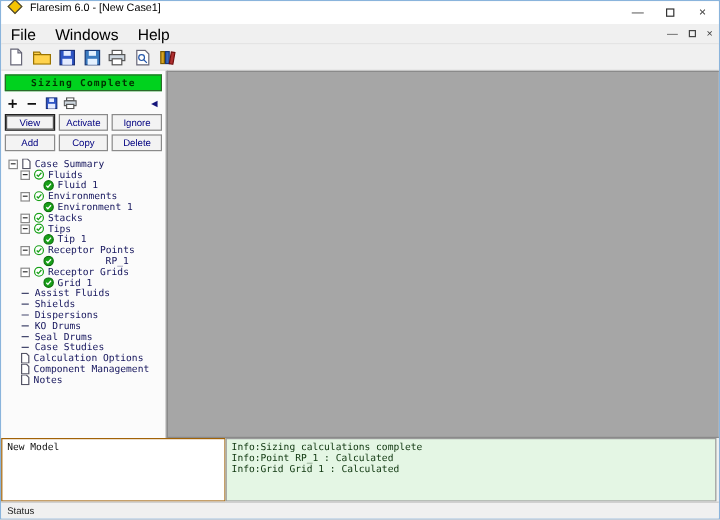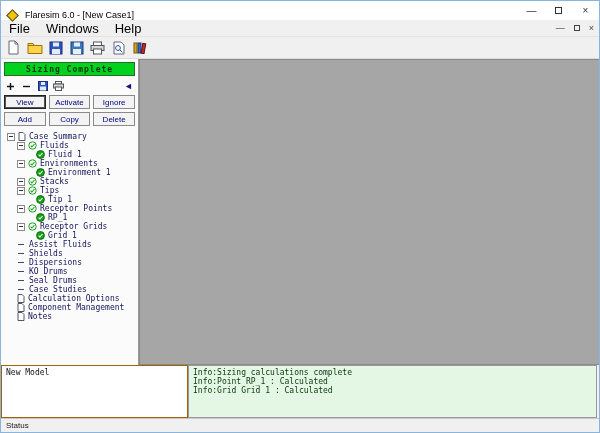--- a/index.html
+++ b/index.html
@@ -2,21 +2,21 @@
 <html><head>
 <meta charset="utf-8">
 <style>
   * { margin:0; padding:0; box-sizing:border-box; }
   html,body { width:600px; height:433px; overflow:hidden; background:#e8e8e8;
               font-family:"Liberation Sans", sans-serif; }
   .window { width:600px; height:433px; border:1px solid #8ab4dc; background:#f0f0f0;
             display:flex; flex-direction:column; }
 
   
-  .titlebar { height:19px; background:#ffffff; display:flex; align-items:flex-end; padding:0 0 0 5px; flex:none; }
+  .titlebar { height:19px; background:#ffffff; display:flex; align-items:flex-start; padding:0 0 0 5px; flex:none; }
   .app-icon { width:9px; height:9px; background:#f5c400; border:1px solid #444; transform:rotate(45deg); margin:0 2px; flex:none; }
   .title { font-size:9px; color:#000; margin-left:6px; flex:1; white-space:nowrap; }
   .win-controls { display:flex; height:100%; }
   .win-btn { width:27px; height:100%; display:flex; align-items:center; justify-content:center;
              font-size:10px; color:#333; }
   .restore-box { width:7px; height:7px; border:1px solid #333; display:inline-block; }
 
   
   .menubar { height:17px; background:#f0f0f0; display:flex; align-items:center; flex:none; border-bottom:1px solid #e2e2e2; }
   .menu-item { font-size:13px; padding:0 8px; color:#000; }
@@ -291,21 +291,21 @@
           <div class="tree-row" style="padding-left: 14px;">
             <span class="expander"></span>
             <span class="icon">
               <svg width="9" height="9" viewBox="0 0 9 9">
                 <circle cx="4.5" cy="4.5" r="3.7" fill="#fff" stroke="#18a018"></circle>
                 <path d="M2.6 4.7l1.3 1.3 2.6-3" fill="none" stroke="#18a018" stroke-width="1.1"></path>
               </svg>
             </span>
             <span class="tree-label">Receptor Points</span>
           </div>
-          <div class="tree-row" style="padding-left: 33px;">
+          <div class="tree-row" style="padding-left: 33px; gap: 40px;">
             <span class="icon">
               <svg width="9" height="9" viewBox="0 0 9 9">
                 <circle cx="4.5" cy="4.5" r="3.9" fill="#18a018" stroke="#0c700c"></circle>
                 <path d="M2.6 4.7l1.3 1.3 2.6-3" fill="none" stroke="#fff" stroke-width="1.1"></path>
               </svg>
             </span>
             <span class="tree-label">RP_1</span>
           </div>
           <div class="tree-row" style="padding-left: 14px;">
             <span class="expander"></span>

